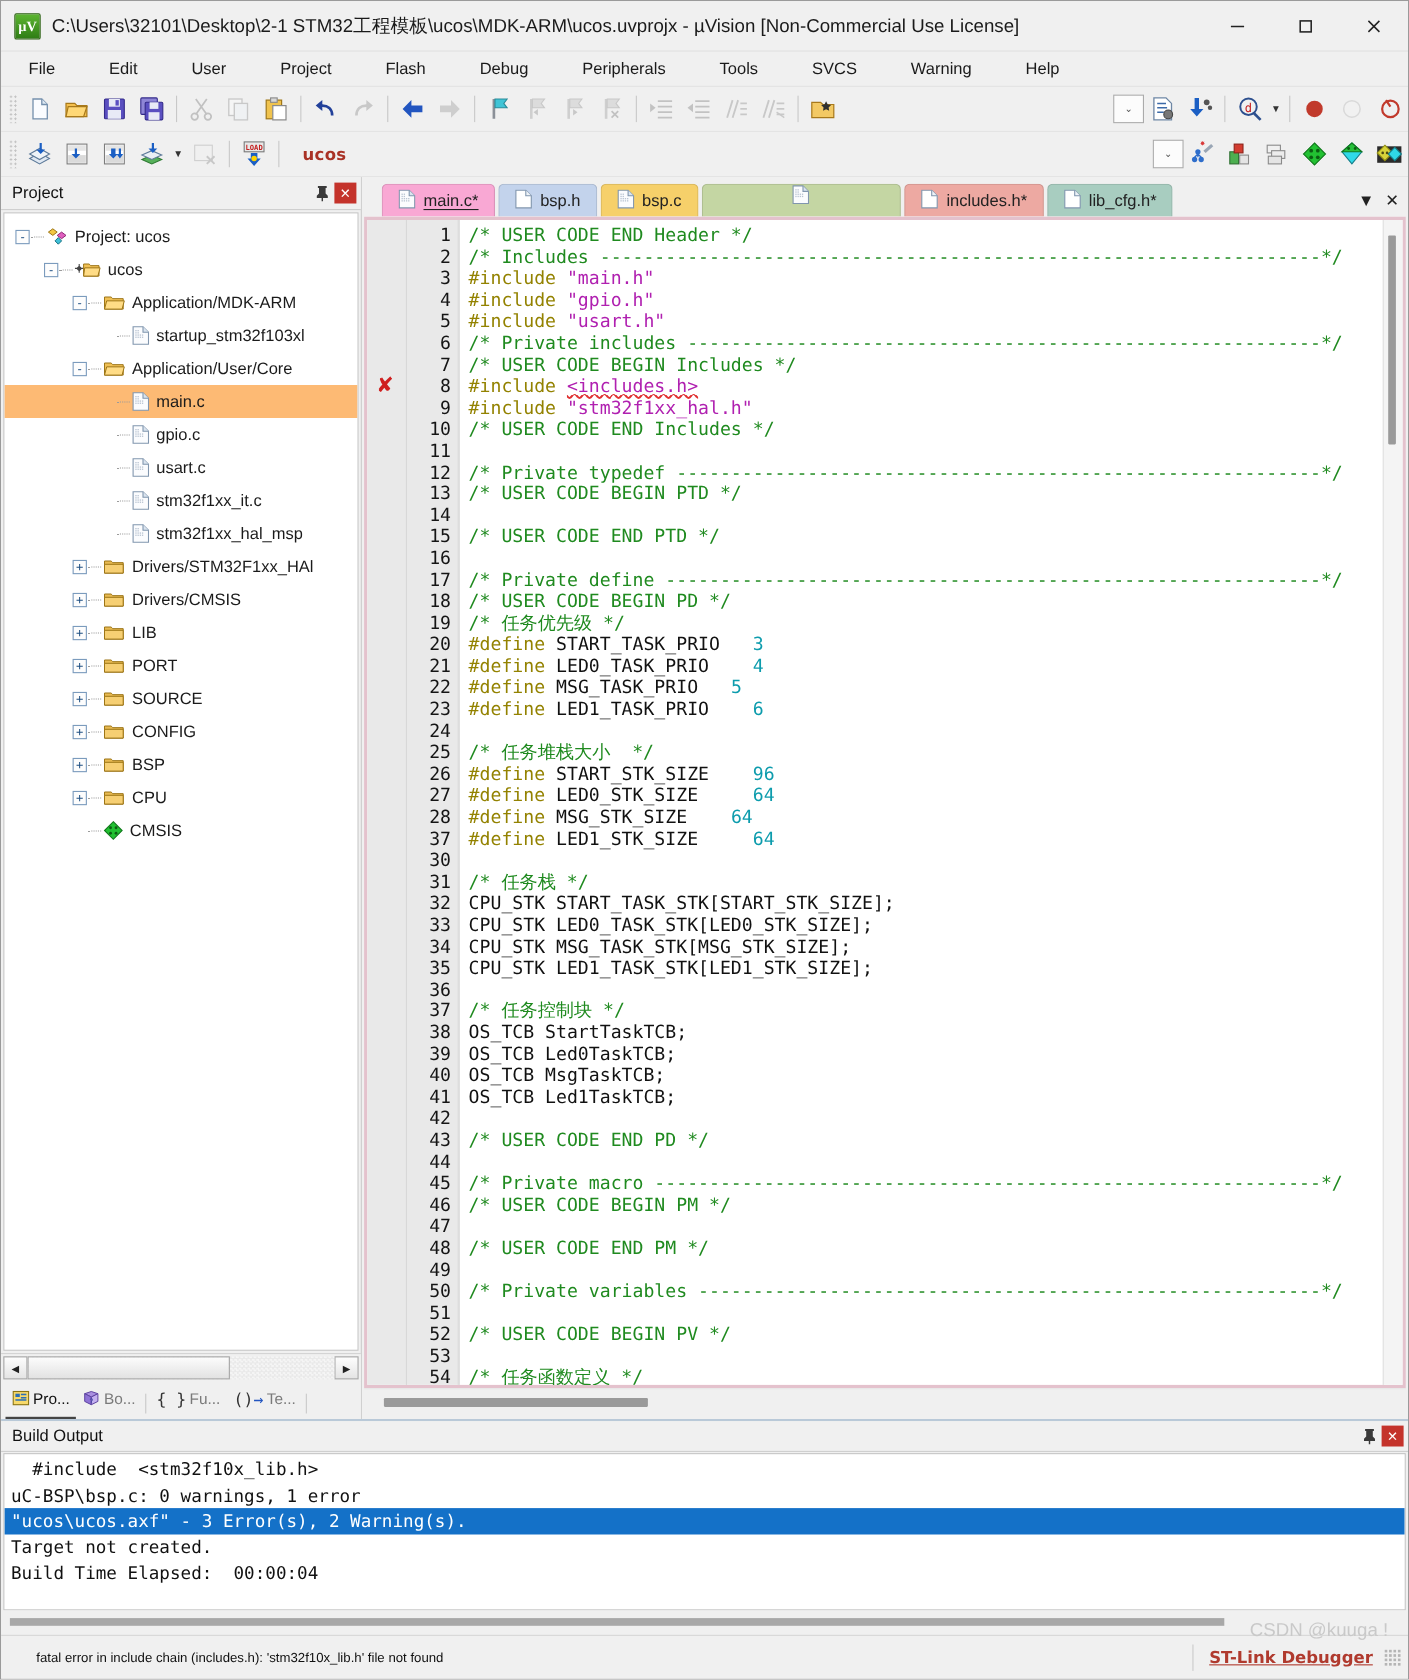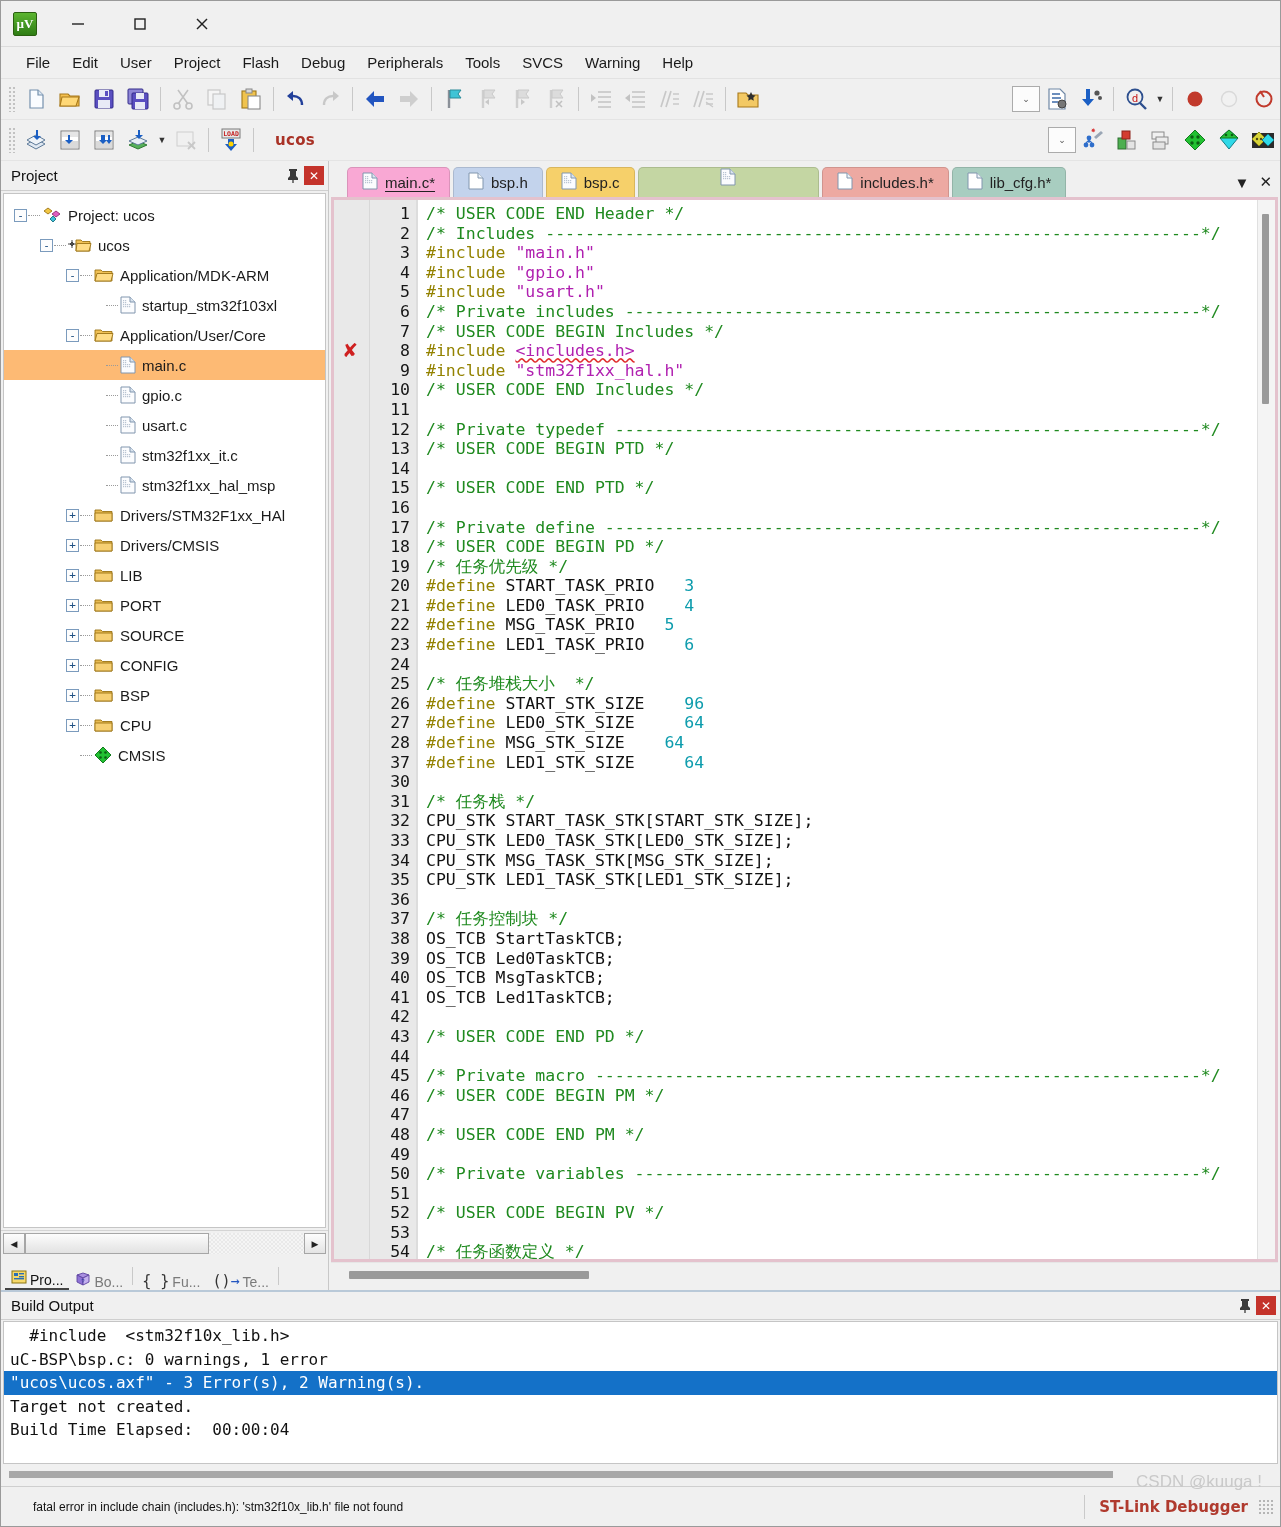--- a/index.html
+++ b/index.html
@@ -50,20 +50,21 @@
   }
   .win-btn svg { display: block; }
 
   
   .menubar {
     height: 32px; min-height: 32px;
     display: flex; align-items: center;
     padding-left: 14px;
     background: #f0f0f0;
     border-bottom: 1px solid #e2e2e2;
+    gap: 27px;
   }
   .menu-item {
     font-size: 15px; color: #1a1a1a;
     padding: 3px 11px;
     white-space: nowrap;
   }
 
   
   .toolbar {
     height: 41px; min-height: 41px;
@@ -178,21 +179,21 @@
     background: repeating-conic-gradient(#f5f5f5 0% 25%, #e9e9e9 0% 50%) 0 0/4px 4px;
     position: relative; }
   .hs-thumb { position: absolute; left: 0; top: 0; height: 21px; width: 66%;
     border: 1px solid #a6a6a6; background: linear-gradient(#fcfcfc,#e2e2e2); }
 
   .panel-tabs {
     height: 34px; display: flex; align-items: flex-end;
     background: #f0f0f0; padding-left: 4px;
   }
   .ptab {
-    display: flex; align-items: flex-end; gap: 3px;
+    display: flex; align-items: flex-start; gap: 3px;
     height: 27px; padding: 0 6px;
     font-size: 14px; color: #7a7a7a;
   }
   .ptab.active { color: #111; border-bottom: 2px solid #444; }
   .ptab-sep { width: 1px; height: 18px; background: #c9c9c9; margin: 0 3px 5px; }
 
   
   .editor-wrap {
     flex: 1; display: flex; flex-direction: column; min-width: 0;
     background: #f0f0f0; padding: 0 2px 2px 2px;
@@ -304,39 +305,41 @@
     display: flex; align-items: center;
     background: #f0f0f0; border-top: 1px solid #cfcfcf;
     padding-left: 12px;
   }
   .status-msg { font-size: 12px; color: #111; flex: 1; margin-left: 20px; }
   .status-sep { width: 1px; height: 24px; background: #cacaca; margin: 0 14px; }
   .debugger-name {
     font-size: 15px; color: #b03a2e; font-weight: bold;
     font-family: "DejaVu Sans", sans-serif;
     margin-right: 10px;
+    text-decoration: underline;
   }
   .grip-corner {
     width: 16px; height: 16px; margin-right: 6px;
     background-image: radial-gradient(#b5b5b5 40%, transparent 42%);
     background-size: 4px 4px;
   }
   .watermark {
     position: absolute; right: 18px; bottom: 34px;
     font-size: 17px; color: #c9c9c9; pointer-events: none;
     font-family: "Liberation Sans", sans-serif;
   }
 </style>
 </head>
 <body>
 
 <div id="app">
 
   <div class="titlebar">
     <div class="app-icon">µV</div>
+    <div class="title-text">C:\Users\32101\Desktop\2-1 STM32工程模板\ucos\MDK-ARM\ucos.uvprojx - µVision  [Non-Commercial Use License]</div>
     <div class="win-btns">
       <div class="win-btn">
         <svg width="18" height="18" viewBox="0 0 18 18">
             <line x1="3" y1="9" x2="15" y2="9" stroke="#222" stroke-width="1.4"></line>
           </svg>
       </div>
       <div class="win-btn">
         <svg width="18" height="18" viewBox="0 0 18 18">
             <rect x="4" y="4" width="10" height="10" fill="none" stroke="#222" stroke-width="1.4"></rect>
           </svg>

